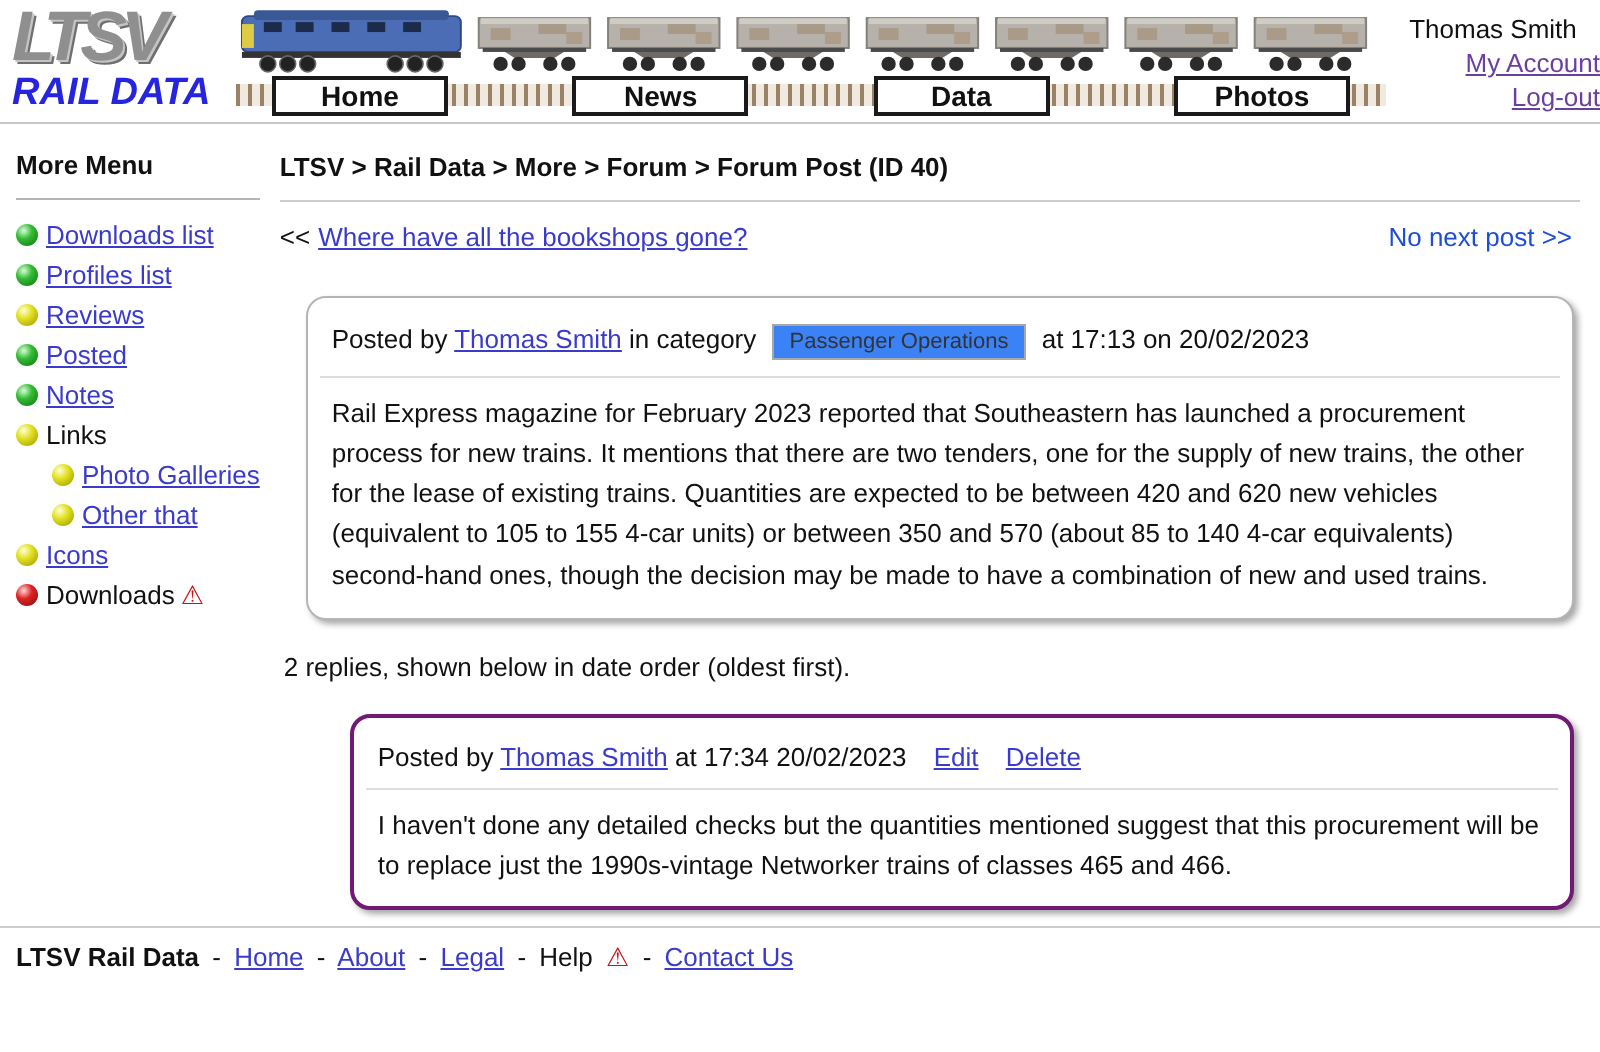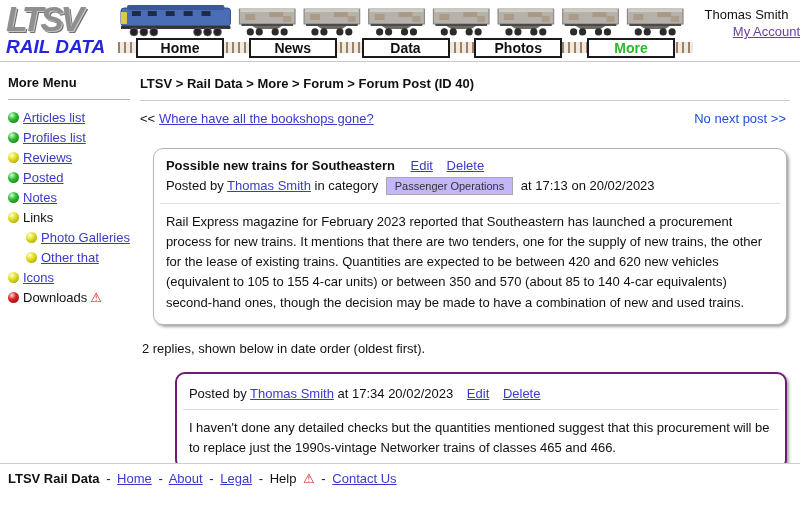--- a/index.html
+++ b/index.html
@@ -47,21 +47,21 @@
   .arrows { margin-right:4px; }
   .nonext { color:#1d4ed8; padding-right:4px; }
 
   .post-box { border:1px solid #b5b5b5; border-radius:10px; box-shadow:2px 2px 3px rgba(0,0,0,0.35);
               padding:9px 12px 11px; margin:0 3px 16px 13px; background:#fff; }
   .reply-box { border:2px solid #701a75; border-radius:10px; box-shadow:2px 2px 3px rgba(0,0,0,0.35);
                padding:8px 12px 10px; margin:0 3px 13px 35px; background:#fff; }
   .post-title { font-weight:bold; margin-right:12px; }
   .meta-link { margin-left:10px; }
   .post-meta { margin-top:4px; }
-  .chip { display:inline-block; border:1px solid #a8a8a8; background:#c4b5fd; font-size:11px;
+  .chip { display:inline-block; border:1px solid #a8a8a8; background:#3b82f6; font-size:11px;
           padding:2px 8px; color:#333; margin:0 4px; }
   .inner-rule { border:none; border-top:1px solid #ddd; margin:8px -6px; }
   .body-text { margin:0; line-height:1.55; }
   .replies-summary { margin:0 0 16px 2px; }
 
   
   .footer { position:absolute; left:0; right:0; bottom:0; border-top:1px solid #ccc; padding:7px 8px 9px; background:#fff; }
   .footer .brand { font-weight:bold; }
   .footer .sep { margin:0 3px; }
 </style>
@@ -118,38 +118,38 @@
         <use href="#wag" x="382"></use>
         <use href="#wag" x="447"></use>
         <use href="#wag" x="512"></use>
       </svg>
 
       <nav class="navrow">
         <a class="tab">Home</a>
         <a class="tab">News</a>
         <a class="tab">Data</a>
         <a class="tab">Photos</a>
-        <a class="tab active">More</a>
       </nav>
     </div>
 
     <div class="userbox">
       <div>Thomas Smith</div>
       <a>My Account</a>
+      <a>Log-out</a>
     </div>
   </header>
 
   <div class="layout">
 
     <aside class="sidebar">
       <div class="side-title">More Menu</div>
       <hr class="side-rule">
       <ul class="menu">
         <li>
-          <span class="ball green"></span><a>Articles list</a>
+          <span class="ball green"></span><a>Downloads list</a>
         </li>
         <li>
           <span class="ball green"></span><a>Profiles list</a>
         </li>
         <li>
           <span class="ball yellow"></span><a>Reviews</a>
         </li>
         <li>
           <span class="ball green"></span><a>Posted</a>
         </li>
@@ -179,25 +179,20 @@
       <hr class="rule">
 
       <div class="prevnext">
         <span>
           <span class="arrows">&lt;&lt;</span><a>Where have all the bookshops gone?</a>
         </span>
         <span class="nonext">No next post &gt;&gt;</span>
       </div>
 
       <section class="post-box">
-        <div>
-          <span class="post-title">Possible new trains for Southeastern</span>
-          <a>Edit</a>
-          <a class="meta-link">Delete</a>
-        </div>
         <div class="post-meta">
           <span>Posted by</span>
           <a>Thomas Smith</a>
           <span>in category</span>
           <span class="chip">Passenger Operations</span>
           <span>at 17:13 on 20/02/2023</span>
         </div>
         <hr class="inner-rule">
         <p class="body-text">Rail Express magazine for February 2023 reported that Southeastern has launched a procurement process for new trains. It mentions that there are two tenders, one for the supply of new trains, the other for the lease of existing trains. Quantities are expected to be between 420 and 620 new vehicles (equivalent to 105 to 155 4-car units) or between 350 and 570 (about 85 to 140 4-car equivalents) second-hand ones, though the decision may be made to have a combination of new and used trains.</p>
       </section>

